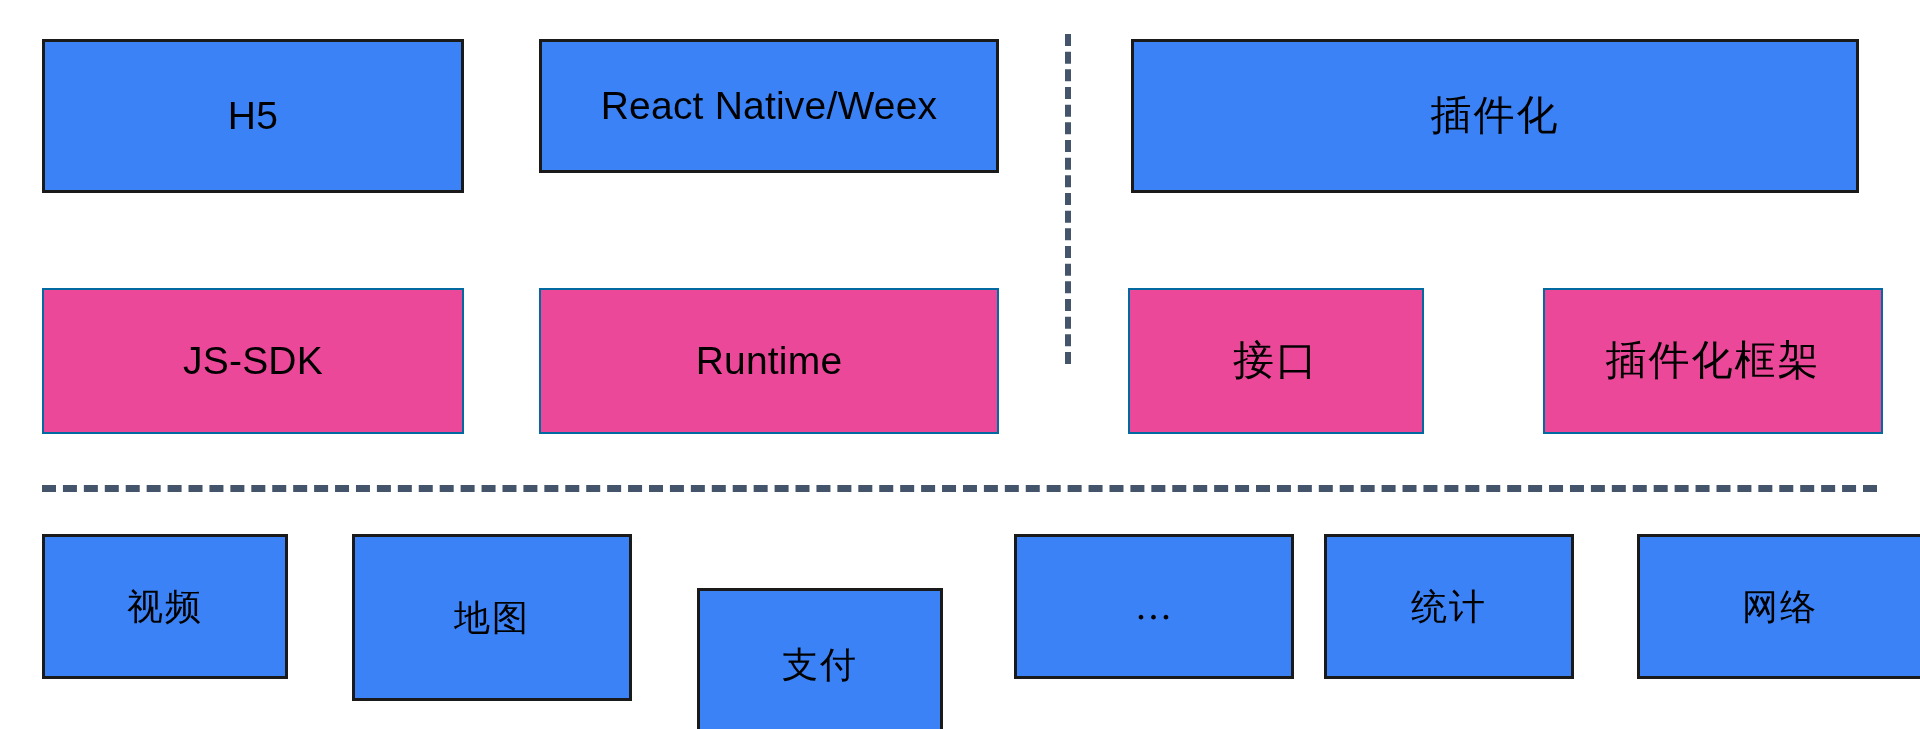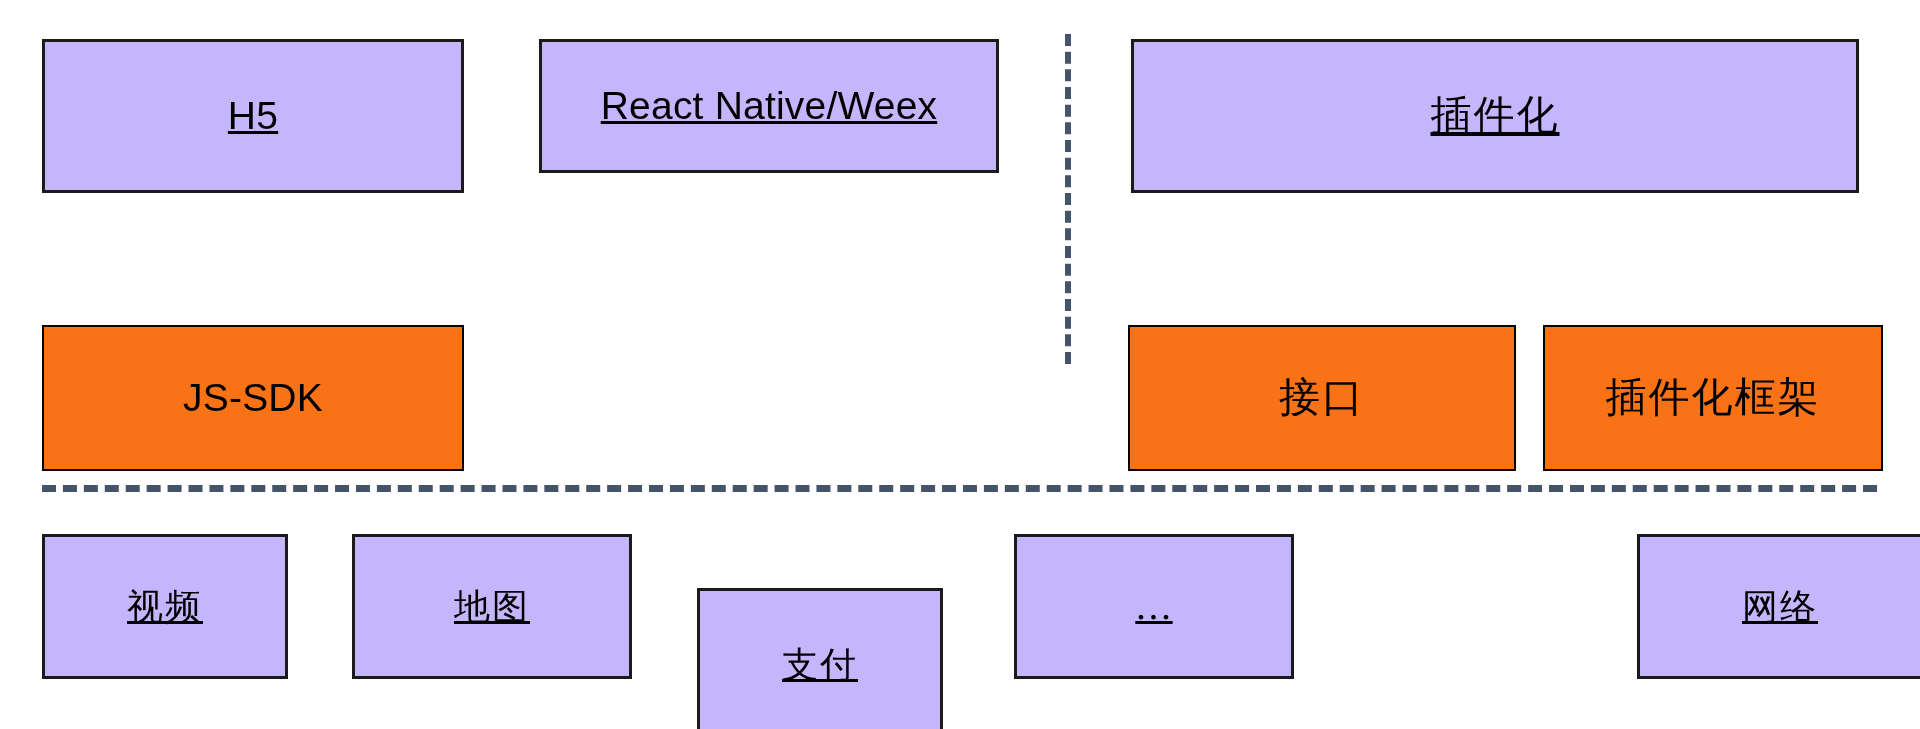--- a/index.html
+++ b/index.html
@@ -21,30 +21,28 @@
   .box {
     position: absolute;
     box-sizing: border-box;
     display: flex;
     align-items: center;
     justify-content: center;
     text-align: center;
     line-height: 1.2;
   }
   .box-grey {
-    background: #c4b5fd;
+    background: #3b82f6;
     border: 3px solid #1A1A1A;
     color: #000000;
-    text-decoration: underline;
   }
   .box-peach {
-    background: #f97316;
-    border: 2px solid #000000;
+    background: #ec4899;
+    border: 2px solid #0369a1;
     color: #000000;
-    margin-top: 37px;
   }
   .label {
     display: block;
     white-space: nowrap;
   }
   .lbl-lat {
     font-size: 39px;
     font-weight: 400;
     letter-spacing: 0.2px;
   }
@@ -90,45 +88,51 @@
   </div>
 
   <div class="box box-grey" style="left:1131px; top:39px; width:728px; height:154px;align-items:center;">
     <span class="label lbl-cjk">插件化</span>
   </div>
 
   <div class="box box-peach" style="left:42px; top:288px; width:422px; height:146px;">
     <span class="label lbl-lat">JS-SDK</span>
   </div>
 
+  <div class="box box-peach" style="left:539px; top:288px; width:460px; height:146px;">
+    <span class="label lbl-lat">Runtime</span>
+  </div>
 
-  <div class="box box-peach" style="left:1128px; top:288px; width:388px; height:146px;">
+  <div class="box box-peach" style="left:1128px; top:288px; width:296px; height:146px;">
     <span class="label lbl-cjk">接口</span>
   </div>
 
   <div class="box box-grey" style="left:42px; top:534px; width:246px; height:145px;">
     <span class="label lbl-cjk-sm">视频</span>
   </div>
 
   <div class="box box-peach" style="left:1543px; top:288px; width:340px; height:146px;">
     <span class="label lbl-cjk">插件化框架</span>
   </div>
 
-  <div class="box box-grey" style="left:352px; top:534px; width:280px; height:145px;">
+  <div class="box box-grey" style="left:352px; top:534px; width:280px; height:167px;">
     <span class="label lbl-cjk-sm">地图</span>
   </div>
 
   <div class="box box-grey" style="left:697px; top:548px; width:246px; height:153px;margin-top:40px;">
     <span class="label lbl-cjk-sm">支付</span>
   </div>
 
   <div class="box box-grey" style="left:1014px; top:534px; width:280px; height:145px;">
     <span class="label lbl-dots">...</span>
   </div>
 
+  <div class="box box-grey" style="left:1324px; top:534px; width:250px; height:145px;">
+    <span class="label lbl-cjk-sm">统计</span>
+  </div>
 
   <div class="box box-grey" style="left:1637px; top:534px; width:286px; height:145px;">
     <span class="label lbl-cjk-sm">网络</span>
   </div>
 
   <div class="divider-v" style="left:1065px; top:34px; height:330px;"></div>
 
   <div class="divider-h" style="left:42px; top:485px; width:1835px;"></div>
 
 </div>

